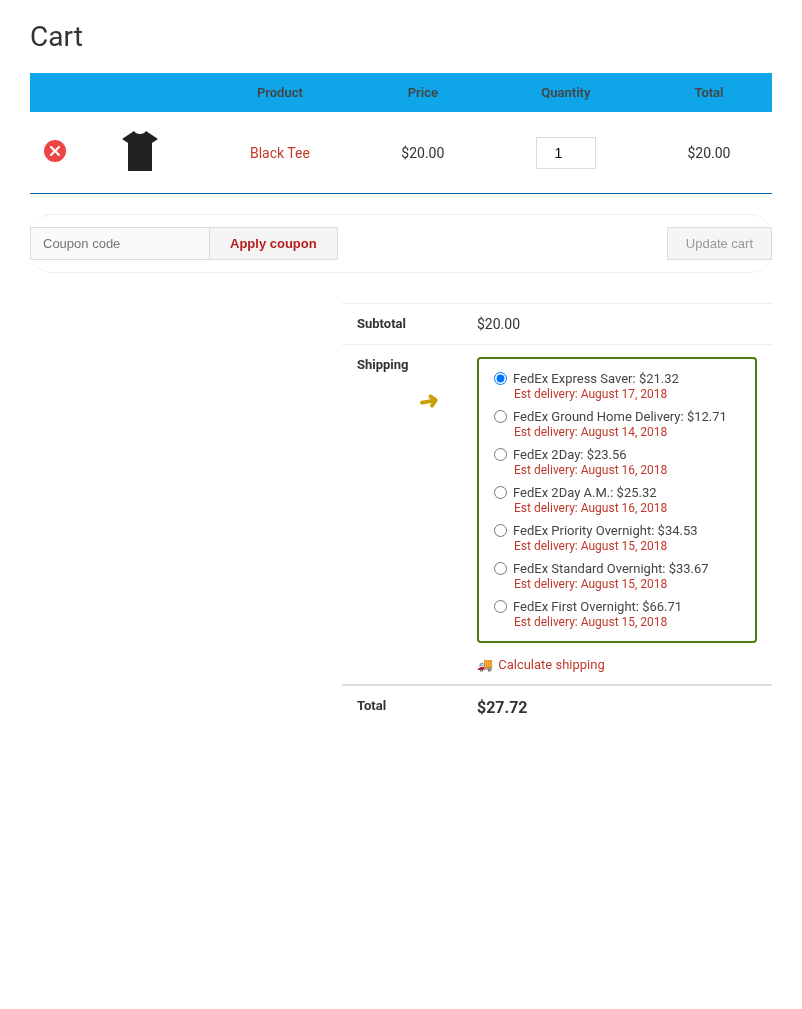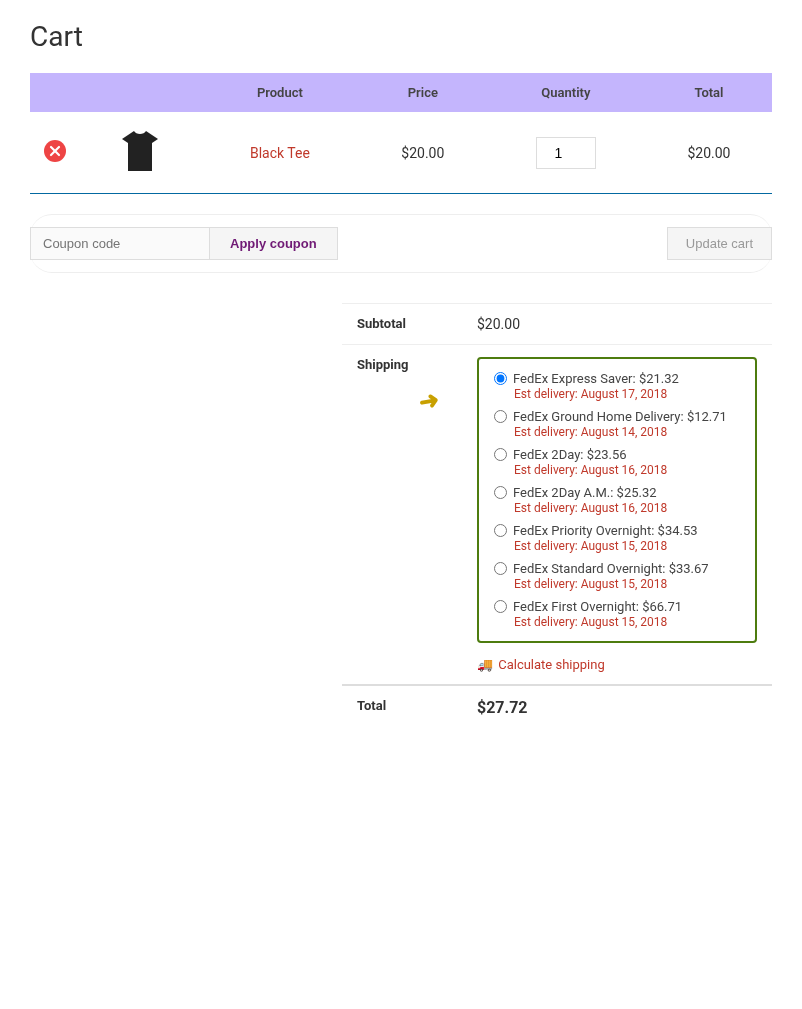--- a/index.html
+++ b/index.html
@@ -18,21 +18,21 @@
       color: #333;
       margin-bottom: 20px;
     }
     
     .cart-table {
       width: 100%;
       border-collapse: collapse;
       margin-bottom: 20px;
     }
     .cart-table thead tr {
-      background: #c4b5fd;
+      background: #0ea5e9;
     }
     .cart-table thead th {
       padding: 12px 10px;
       text-align: center;
       font-weight: 600;
       color: #444;
       font-size: 13px;
     }
     .cart-table thead th:first-child {
       width: 50px;
@@ -97,21 +97,21 @@
       background: #fafafa;
     }
     .apply-coupon-btn {
       padding: 8px 20px;
       background: #f5f5f5;
       border: 1px solid #ddd;
       border-left: none;
       font-size: 13px;
       font-weight: 600;
       cursor: pointer;
-      color: #701a75;
+      color: #b91c1c;
     }
     .update-cart-btn {
       padding: 8px 18px;
       background: #f5f5f5;
       border: 1px solid #ddd;
       font-size: 13px;
       color: #999;
       cursor: pointer;
     }
     

